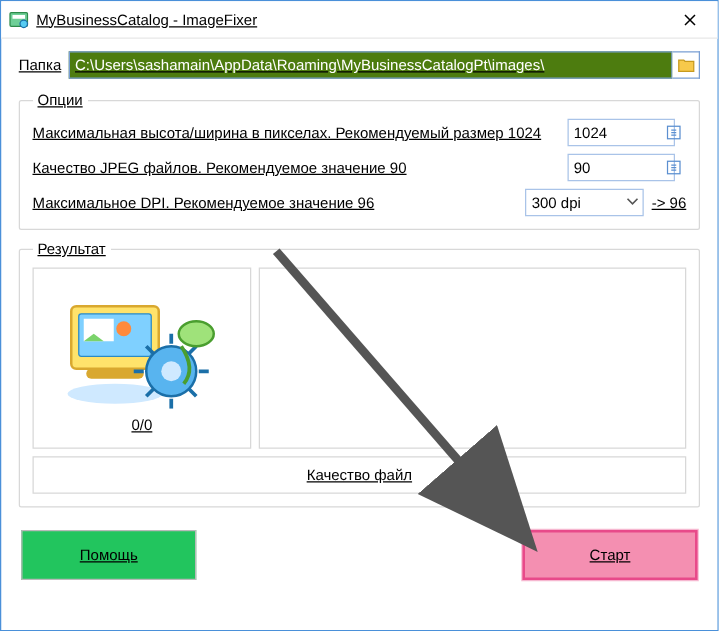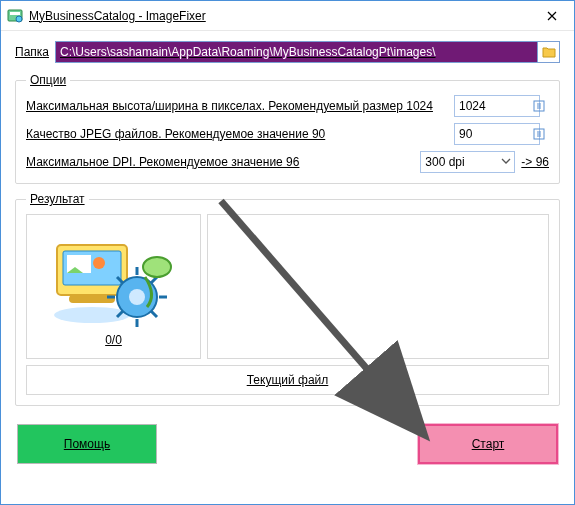--- a/index.html
+++ b/index.html
@@ -5,21 +5,21 @@
   * { box-sizing: border-box; font-family: 'Segoe UI', Tahoma, sans-serif; font-size: 12px; }
   body { margin: 0; background: #fff; }
   .window { width: 575px; height: 505px; border: 1px solid #4a90d9; background: #fff; position: relative; text-decoration: underline; }
   .titlebar { height: 30px; background: #fff; border-bottom: 1px solid #e8e8e8; display: flex; align-items: center; padding: 0 0 0 6px; }
   .titlebar-icon { width: 16px; height: 16px; margin-right: 6px; flex-shrink: 0; }
   .titlebar-text { flex: 1; color: #000; }
   .titlebar-close { width: 45px; height: 29px; display: flex; align-items: center; justify-content: center; color: #000; font-size: 14px; }
   .content { padding: 10px 14px; }
   .row-path { display: flex; align-items: center; margin-bottom: 10px; }
   .row-path label { margin-right: 6px; color: #000; }
-  .path-input { flex: 1; height: 22px; border: 1px solid #7a9fd4; background: #701a75; color: #fff; padding: 0 4px; }
+  .path-input { flex: 1; height: 22px; border: 1px solid #7a9fd4; background: #4d7c0f; color: #fff; padding: 0 4px; }
   .folder-btn { width: 22px; height: 22px; border: 1px solid #7a9fd4; border-left: none; display: flex; align-items: center; justify-content: center; background: #fff; }
   fieldset { border: 1px solid #d8d8d8; border-radius: 2px; margin: 0 0 8px 0; padding: 8px 10px 10px 10px; }
   legend { padding: 0 4px; color: #000; }
   .opt-row { display: flex; align-items: center; margin-bottom: 6px; }
   .opt-row:last-child { margin-bottom: 0; }
   .opt-label { flex: 1; color: #000; }
   .num-input { width: 86px; height: 22px; border: 1px solid #a9c3e8; padding: 0 20px 0 4px; position: relative; }
   .num-wrap { position: relative; width: 95px; }
   .num-spin { position: absolute; right: 1px; top: 1px; width: 18px; height: 20px; display: flex; align-items: center; justify-content: center; color: #5b8fd0; }
   .select { width: 95px; height: 22px; border: 1px solid #a9c3e8; padding: 0 18px 0 4px; background: #fff; appearance: none; position: relative; }
@@ -142,21 +142,21 @@
               <ellipse cx="108" cy="40" rx="14" ry="10" fill="#9fe27a" stroke="#4a9e2f" stroke-width="2"></ellipse>
               <path d="M96 50 q12 18 2 30" fill="none" stroke="#4a9e2f" stroke-width="3"></path>
             </svg>
           </span>
           <span class="thumb-count">0/0</span>
         </div>
         <div class="preview-box"></div>
       </div>
 
       <div class="current-file">
-        <span>Текущий файл</span>
+        <span>Качество файл</span>
       </div>
     </fieldset>
 
     <div class="button-row">
       <div class="btn">
         <span>Помощь</span>
       </div>
       <div class="btn btn-start">
         <span>Старт</span>
       </div>

